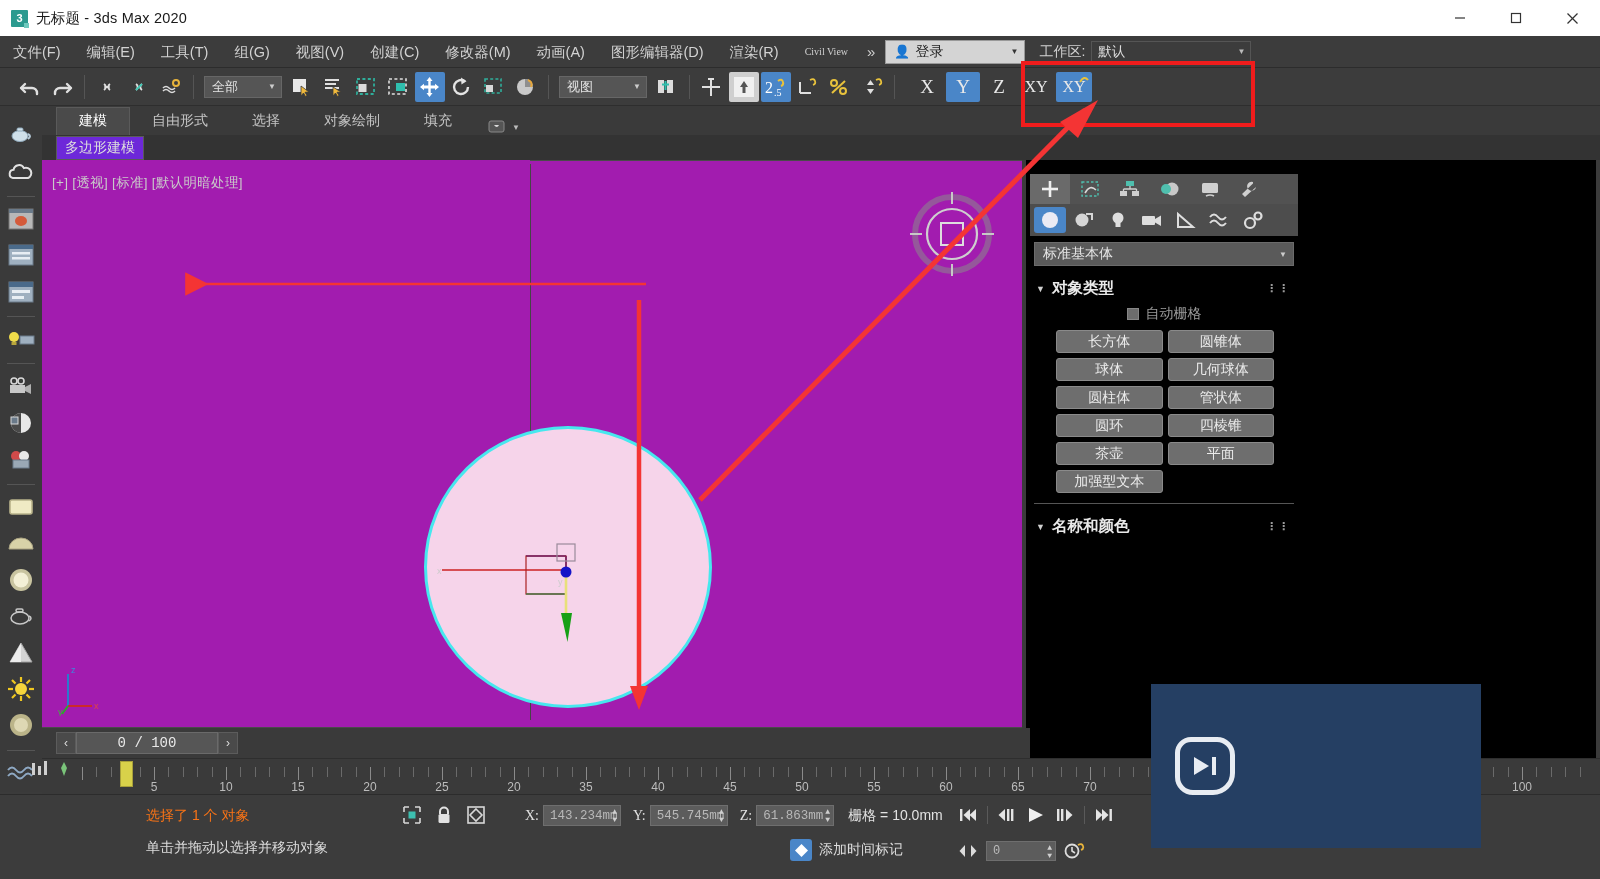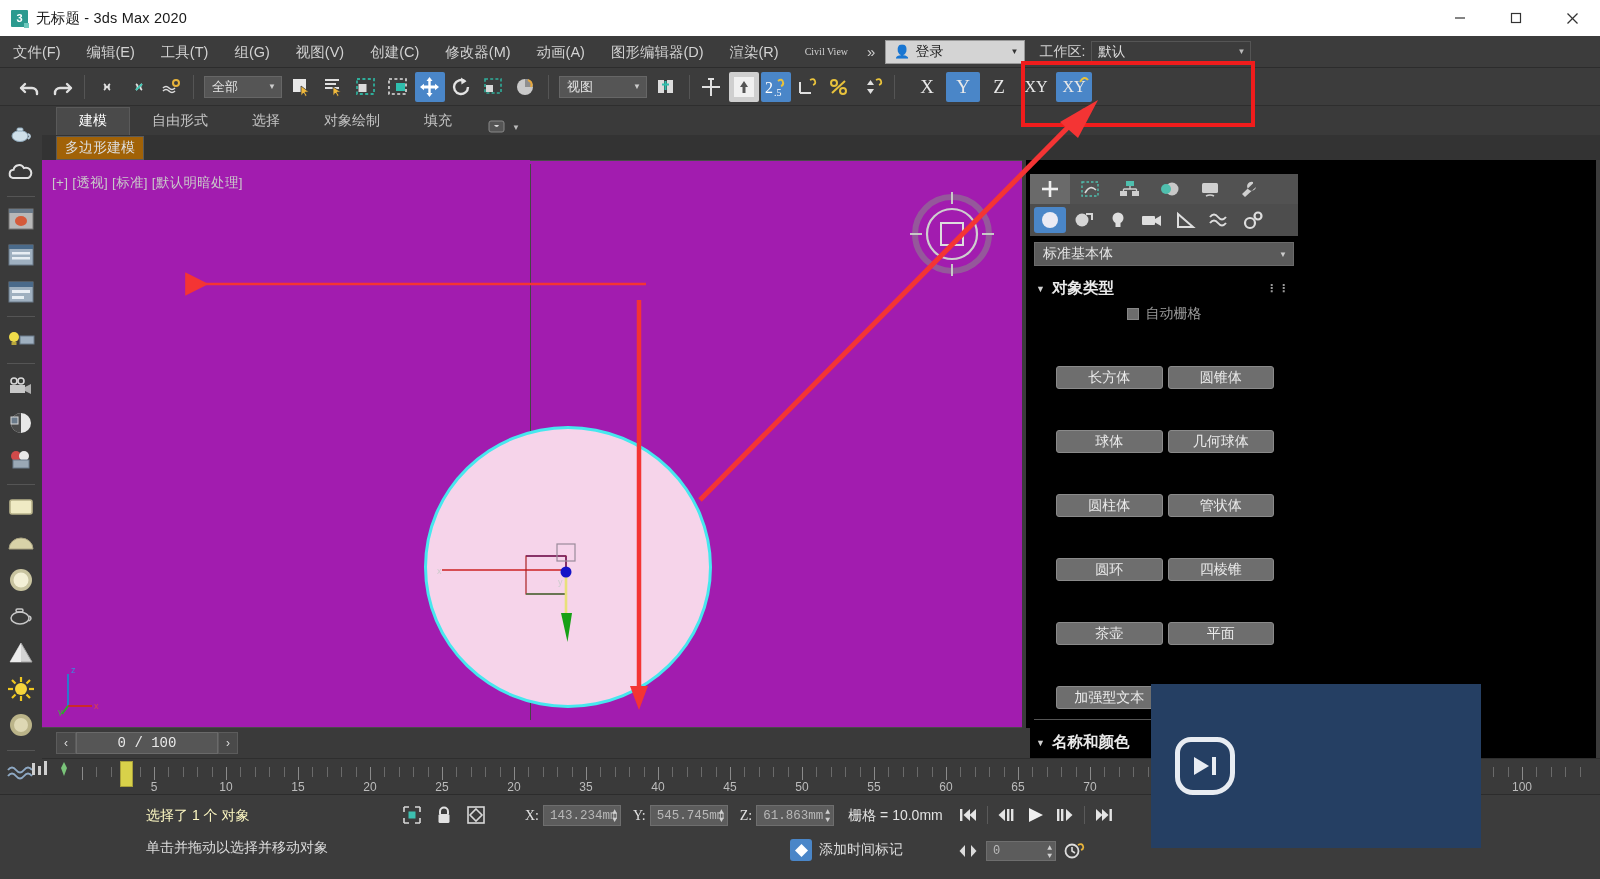--- a/index.html
+++ b/index.html
@@ -96,21 +96,21 @@
     background: #3a3a3a;
   }
   .ribbon-tabs { display: flex; height: 29px; align-items: flex-end; padding-left: 14px;}
   .rtab {
     font-size: 14px; color: #c4c4c4; padding: 4px 22px 5px 22px;
   }
   .rtab.active { background: #4a4a4a; color: #fff; border: 1px solid #5a5a5a; border-bottom:none;}
   .rdrop { margin-left: 14px; display:flex; align-items:center; color:#ddd; }
   .ribbon-sub { height: 25px; background: #333; display: flex; align-items: center; padding-left: 14px; }
   .rsub-btn {
-    font-size: 14px; color: #ddd; background: #a16207; padding: 2px 8px;
+    font-size: 14px; color: #ddd; background: #6d28d9; padding: 2px 8px;
     border: 1px solid #5a5a5a;
   }
 
   
   .lefttoolbar {
     position: absolute; left: 0; top: 106px; width: 42px; height: 686px;
     background: #3a3a3a; display: flex; flex-direction: column; align-items: center;
     padding-top: 12px;
   }
   .lbtn { width: 34px; height: 38px; display:flex;align-items:center;justify-content:center;margin-bottom:2px;}
@@ -186,21 +186,21 @@
     margin: 12px 0 6px 6px;
   }
   .roll-arrow{font-size:9px;margin-right:7px;color:#d0d0d0;}
   .roll-grip{margin-left:auto;margin-right:8px;color:#9a9a9a;font-size:11px;letter-spacing:1px;}
   .autogrid { display:flex; align-items:center; justify-content:center; margin:2px 0 7px 0; }
   .autogrid .cb { width:12px;height:12px;background:#6d6d6d;border:1px solid #868686;margin-right:7px;}
   .autogrid span { color:#9b9b9b; font-size:14px; }
   .objgrid { display:grid; grid-template-columns: 1fr 1fr; gap:5px; padding:0 24px 0 26px; }
   .objbtn {
     height: 23px; background: #6e6e6e; border:1px solid #8a8a8a; border-radius:3px;
-    color:#eaeaea; font-size:14px; display:flex;align-items:center;justify-content:center;margin-top:36px;
+    color:#eaeaea; font-size:14px; display:flex;align-items:center;justify-content:center;
   }
   .objbtn.wide { grid-column: 1 / 2; }
   .namerow { display:flex; align-items:center; padding: 0 22px 0 26px; margin-top:4px;}
   .nameinput {
     flex:1; height:24px; background:#6e6e6e; border:1px solid #888;
     color:#d8d8d8; font-size:14px; font-family:"Liberation Mono","DejaVu Sans Mono",monospace;
     display:flex;align-items:center;padding-left:8px;
   }
   .swatch { width:26px;height:24px;margin-left:8px;border:1px solid #888; }
   .cp-divider{height:1px;background:#555;margin: 10px 4px 0 4px;}
@@ -235,21 +235,21 @@
   
   .statusbar {
     position: absolute; left: 0; top: 794px; width: 1600px; height: 85px;
     background: #3c3c3c; border-top:1px solid #2c2c2c;
   }
   .maxscript-box { position:absolute; left:8px; top:6px; width:124px; }
   .ms-color { height:30px; background:#e6c9c9; border:1px solid #888; }
   .ms-field { height:24px; background:#f2f2f2; border:1px solid #888; margin-top:2px;
               font-family:"Liberation Mono","DejaVu Sans Mono",monospace; font-size:13px;
               color:#333; display:flex;align-items:center;padding-left:6px;}
-  .status-line1 { position:absolute; left:146px; top:12px; color:#fef9c3; font-size:14px;}
+  .status-line1 { position:absolute; left:146px; top:12px; color:#f97316; font-size:14px;}
   .status-line2 { position:absolute; left:146px; top:44px; color:#dcdcdc; font-size:14px;}
   .st-icons { position:absolute; left:400px; top:8px; display:flex; align-items:center; gap:8px;}
   .sticon { width:24px;height:24px;display:flex;align-items:center;justify-content:center;color:#ddd;}
   .coordrow { position:absolute; left:525px; top:10px; display:flex; align-items:center; }
   .coordlbl { color:#e2e2e2; font-size:14px; margin-right:4px;
               font-family:"Liberation Serif","DejaVu Serif",serif; }
   .coordfield {
     width:78px; height:21px; background:#5c5c5c; border:1px solid #6e6e6e;
     color:#b8b8b8; font-size:12.5px; display:flex;align-items:center;padding-left:6px;
     position:relative; margin-right:12px;

